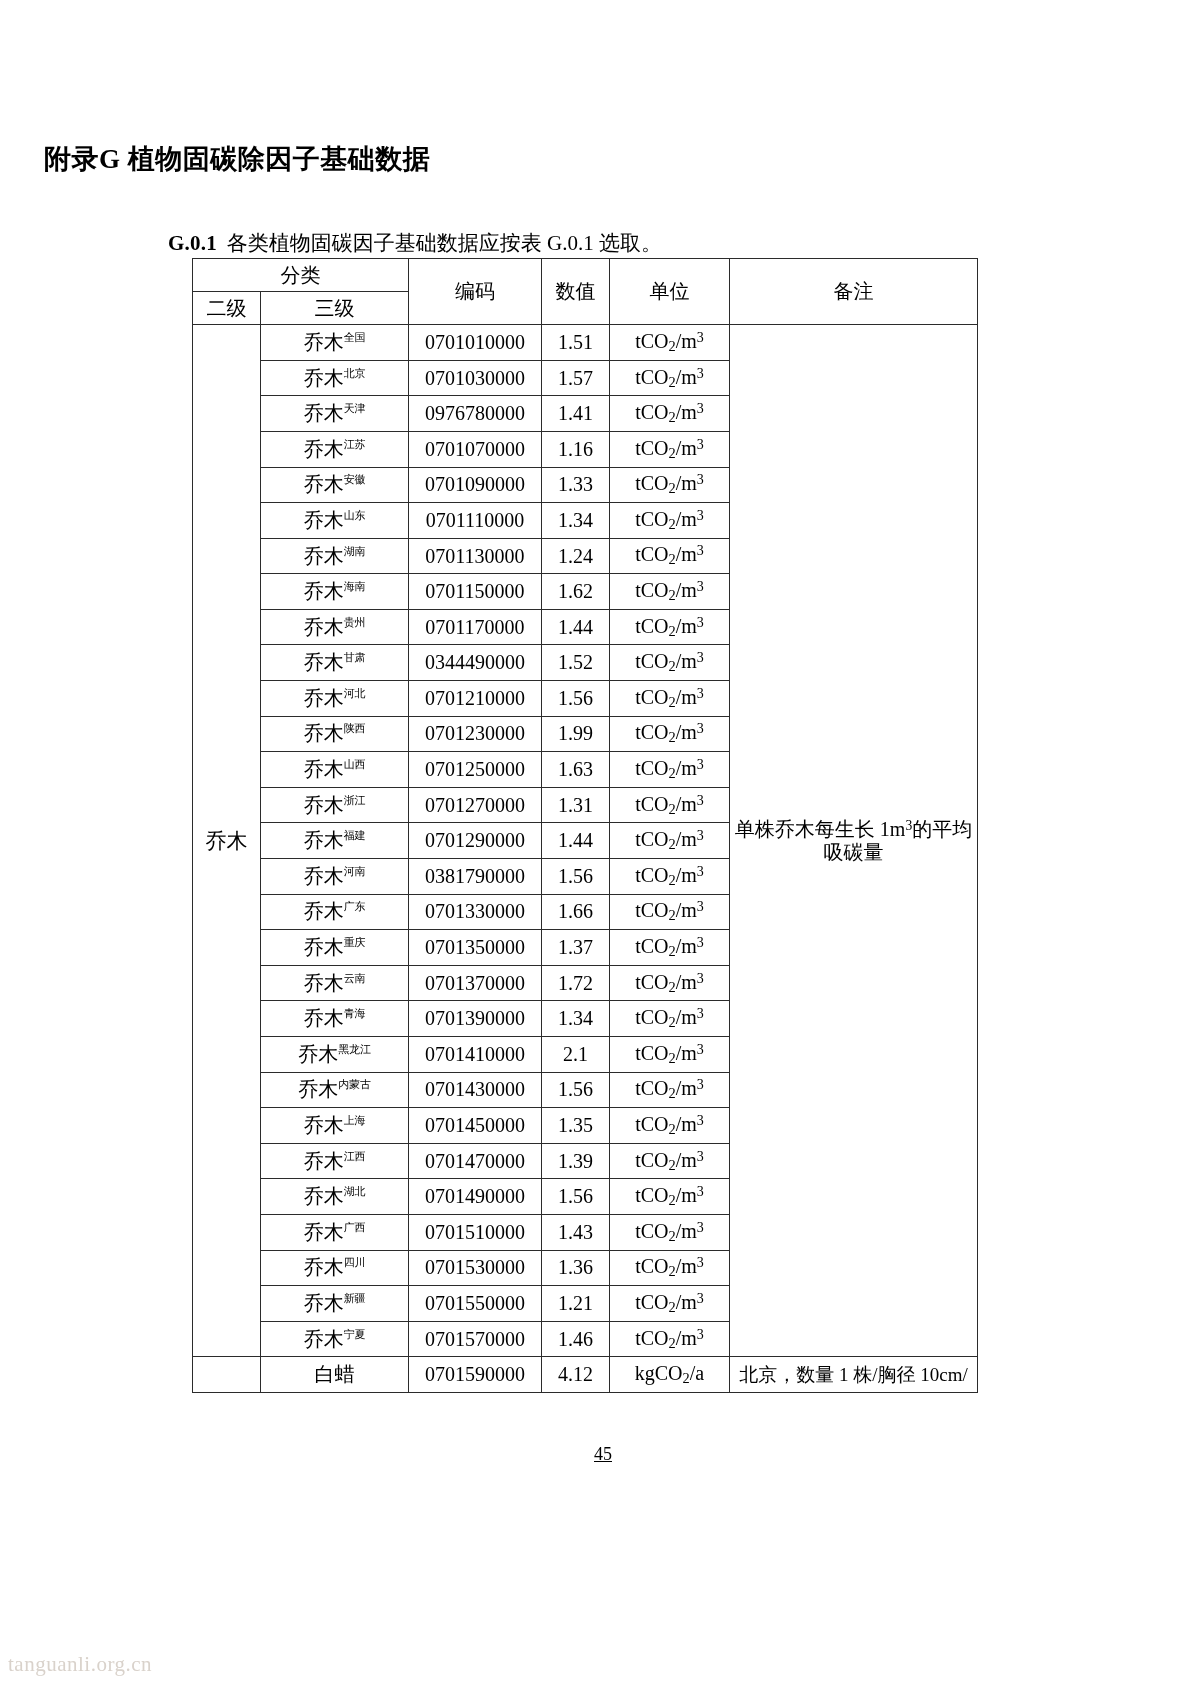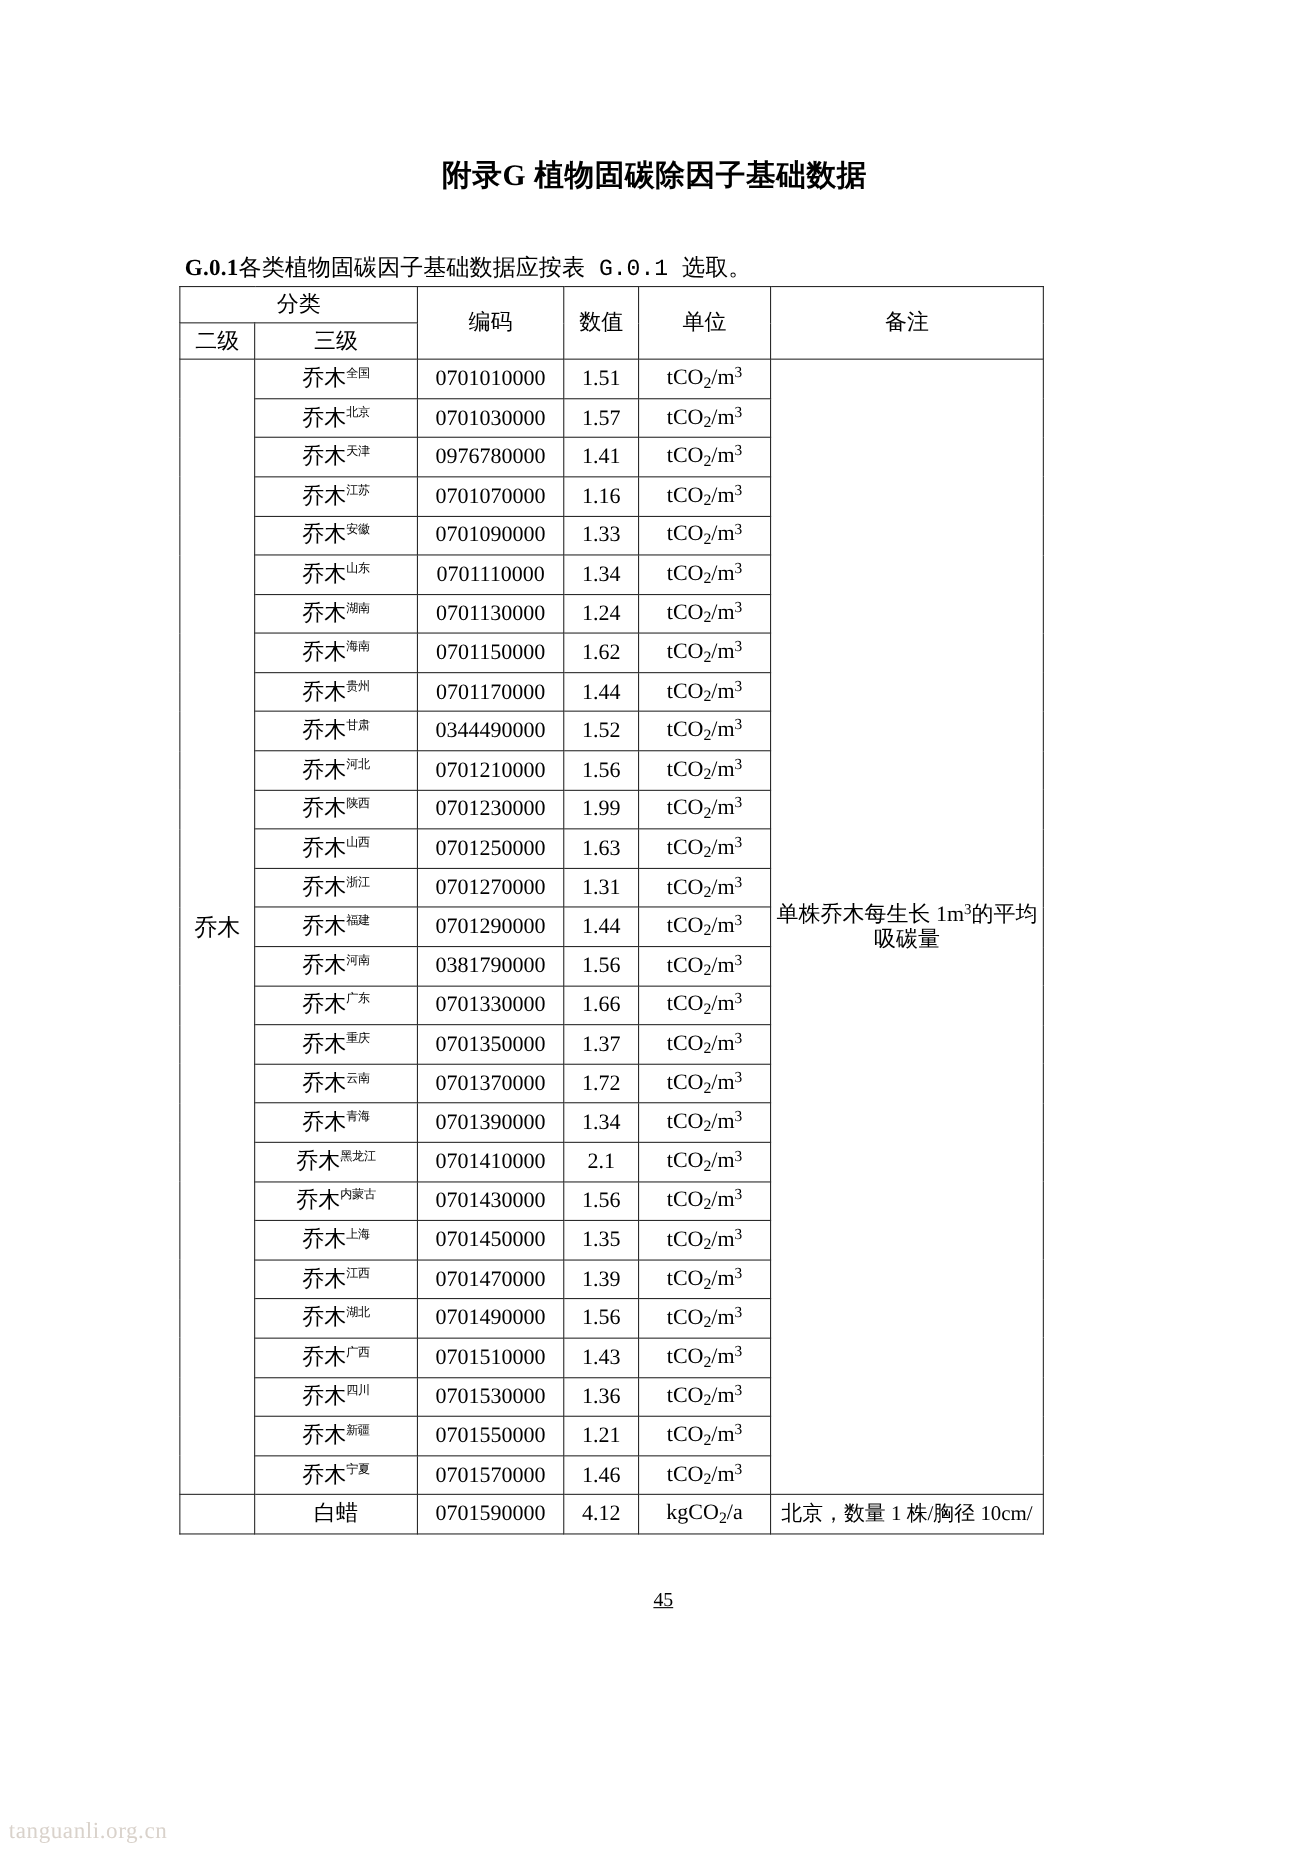--- a/index.html
+++ b/index.html
@@ -16,58 +16,60 @@
     overflow: hidden;
   }
   .page {
     position: absolute;
     inset: 0;
     padding: 0;
   }
 
   
   .appendix-title {
-    text-align: center;
+    text-align: left;
     font-size: 27px;
     font-weight: bold;
     letter-spacing: 0.5px;
     margin: 0;
     padding-top: 143px;
     line-height: 1.25;
+    padding-left: 44px;
   }
 
   .clause {
     margin: 0;
     padding-top: 52px;
     padding-left: 168px;
     font-size: 21px;
     line-height: 1.4;
   }
   .clause .clause-num {
     font-weight: bold;
     letter-spacing: 0.2px;
   }
   .clause .clause-text {
-    font-family: Liberation Mono, monospace;
+    margin-left: 10px;
   }
 
   .table-caption {
     text-align: center;
     font-size: 20px;
     font-weight: bold;
     margin: 0;
     padding-top: 46px;
     padding-bottom: 10px;
     padding-right: 18px;
   }
 
   
   .table-wrap {
     padding-left: 163px;
     padding-right: 0;
+    margin-left: 29px;
   }
   table.data-table {
     border-collapse: collapse;
     width: 785px;
     table-layout: fixed;
     font-size: 19px;
   }
   table.data-table td,
   table.data-table th {
     border: 1px solid #2b2b2b;

